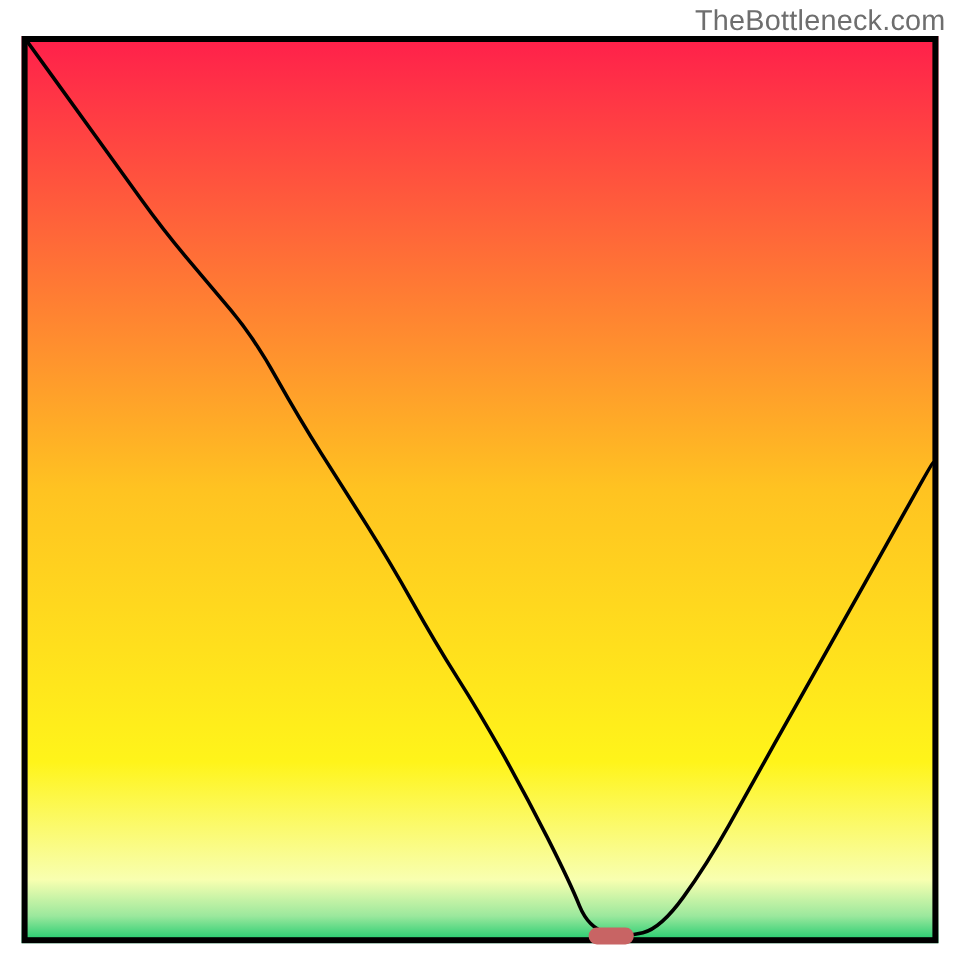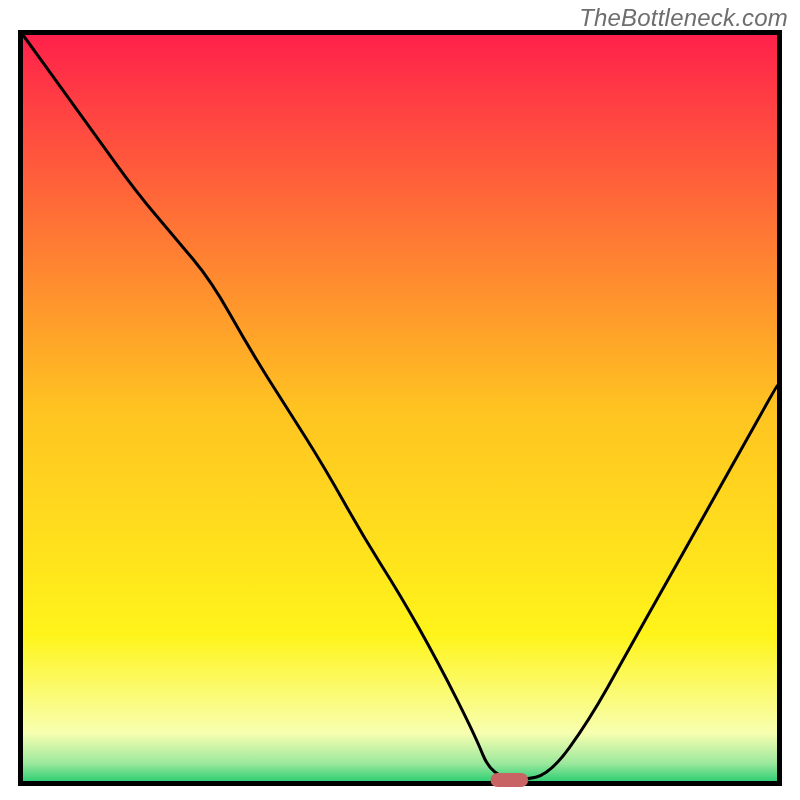--- a/index.html
+++ b/index.html
@@ -8,21 +8,20 @@
     width: 800px;
     height: 800px;
     background: #ffffff;
     font-family: Arial, Helvetica, sans-serif;
     overflow: hidden;
   }
   .frame {
     position: relative;
     width: 800px;
     height: 800px;
-    font-style: italic;
   }
   .watermark {
     position: absolute;
     top: 4px;
     right: 12px;
     color: #6e6e6e;
     font-size: 24px;
     font-weight: 400;
     letter-spacing: 0.2px;
     z-index: 5;

